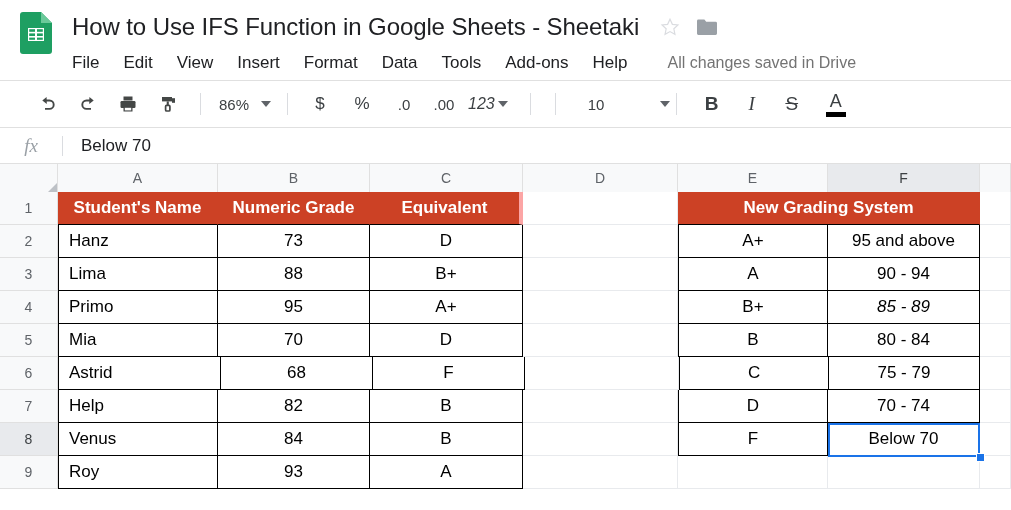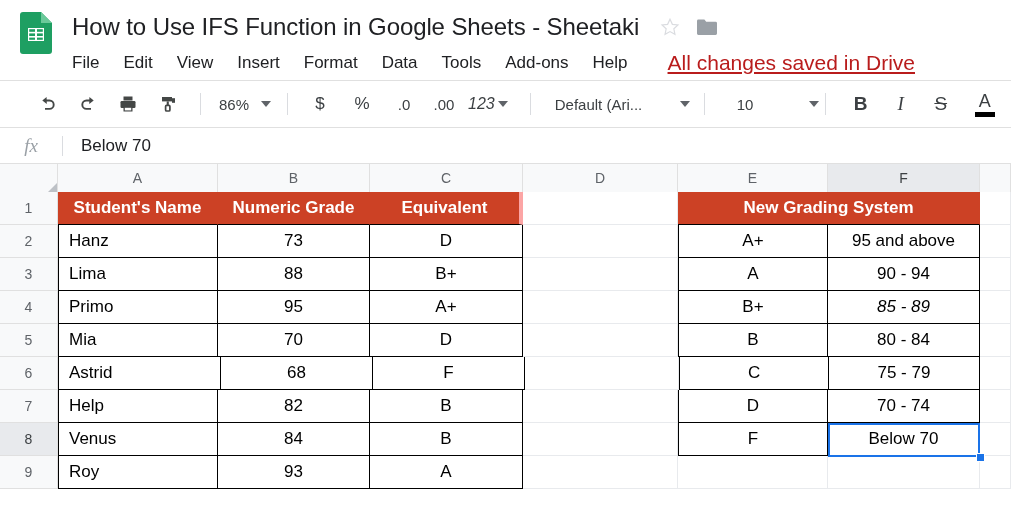--- a/index.html
+++ b/index.html
@@ -47,23 +47,22 @@
     margin-top: 2px;
   }
   .menu-item {
     font-size: 17px;
     color: #202124;
     margin-right: 24px;
     white-space: nowrap;
     cursor: pointer;
   }
   .save-status {
-    font-size: 21px;
-    color: #b91c1c;
-    text-decoration: underline;
+    font-size: 16px;
+    color: #737373;
     margin-left: 16px;
     white-space: nowrap;
     cursor: pointer;
   }
 
   
   .toolbar {
     height: 48px;
     border-top: 1px solid #e0e0e0;
     border-bottom: 1px solid #e0e0e0;
@@ -309,24 +308,20 @@
   <div class="tb-text" style="margin-left:10px;">%</div>
   <div class="tb-text" style="margin-left:10px;font-size:15px;">.0</div>
   <div class="tb-text" style="margin-left:8px;font-size:15px;">.00</div>
   <div class="tb-combo" style="margin-left:8px;font-style:italic;">
     <span class="lbl" style="font-size:16px;">123</span>
     <span class="caret" style="margin-left:3px;"></span>
   </div>
 
   <div class="tb-sep" style="margin-left:22px;"></div>
 
-  <div class="tb-combo" style="margin-left:14px;width:135px;">
-    <span class="lbl">Default (Ari...</span>
-    <span class="caret" style="margin-left:auto;"></span>
-  </div>
 
   <div class="tb-sep" style="margin-left:14px;"></div>
 
   <div class="tb-combo" style="margin-left:22px;width:82px;">
     <span class="lbl">10</span>
     <span class="caret" style="margin-left:auto;"></span>
   </div>
 
   <div class="tb-sep" style="margin-left:6px;"></div>
 

